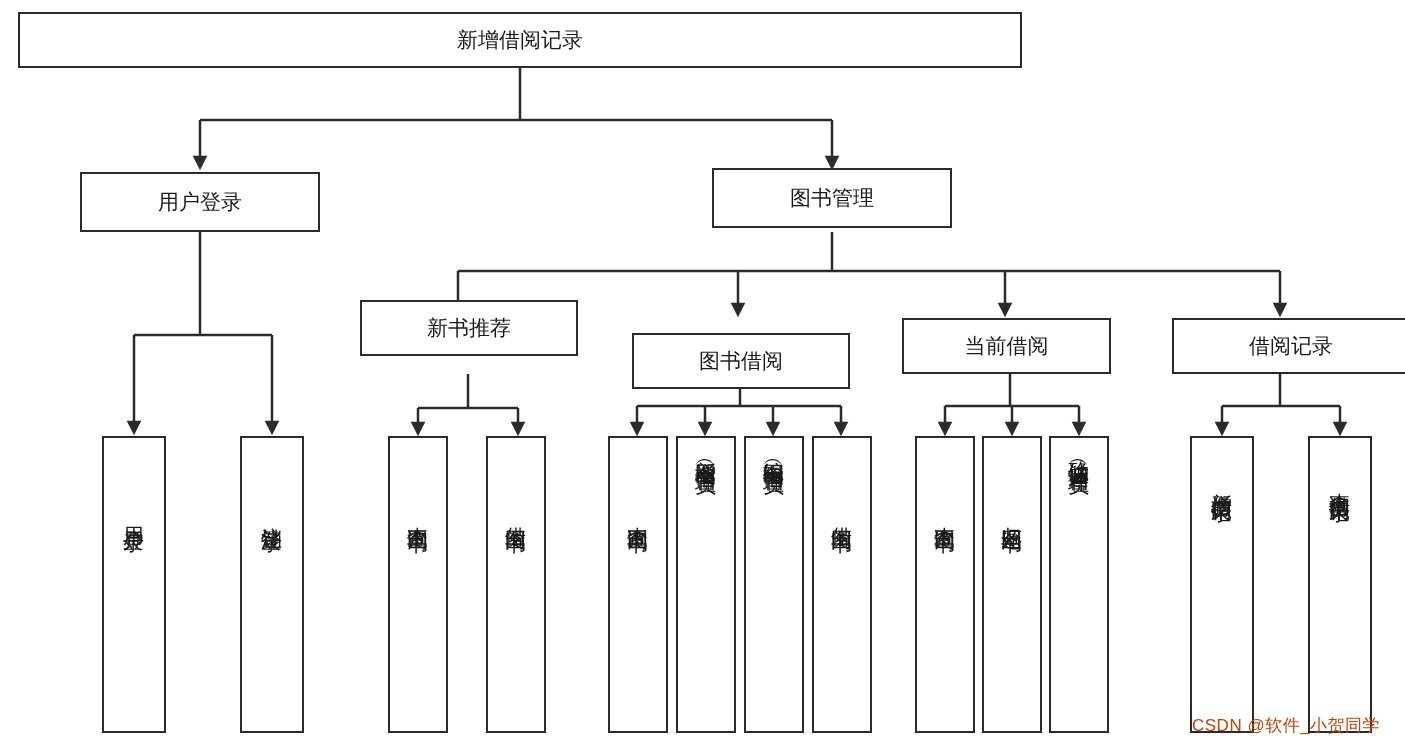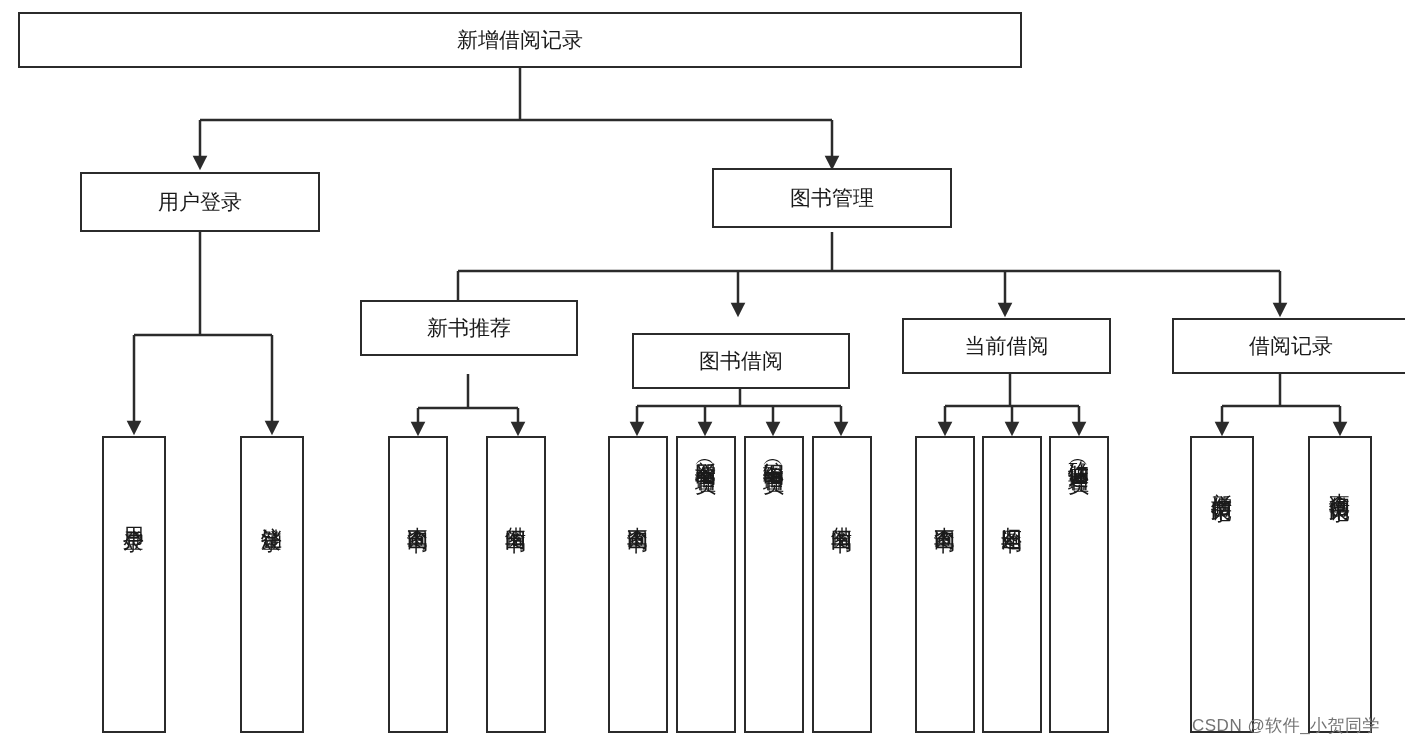--- a/index.html
+++ b/index.html
@@ -54,21 +54,21 @@
   .node-vertical .node-label {
     writing-mode: vertical-rl;
     text-orientation: upright;
     font-size: 21px;
     letter-spacing: 2px;
     line-height: 1;
     white-space: nowrap;
   }
   .watermark {
     position: absolute;
-    color: #737373;
+    color: #c2410c;
     font-size: 17px;
     letter-spacing: 0.5px;
     white-space: nowrap;
     user-select: none;
   }
 </style>
 </head>
 <body>
 
 <div id="stage">

